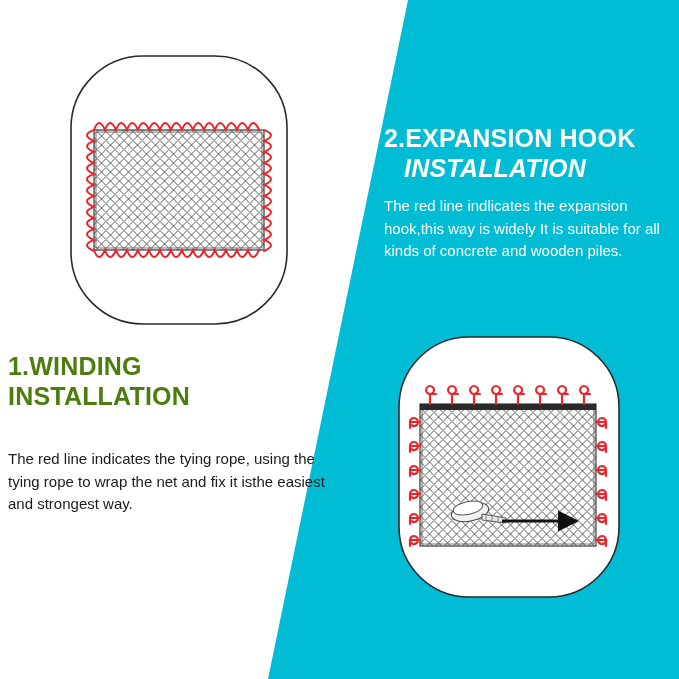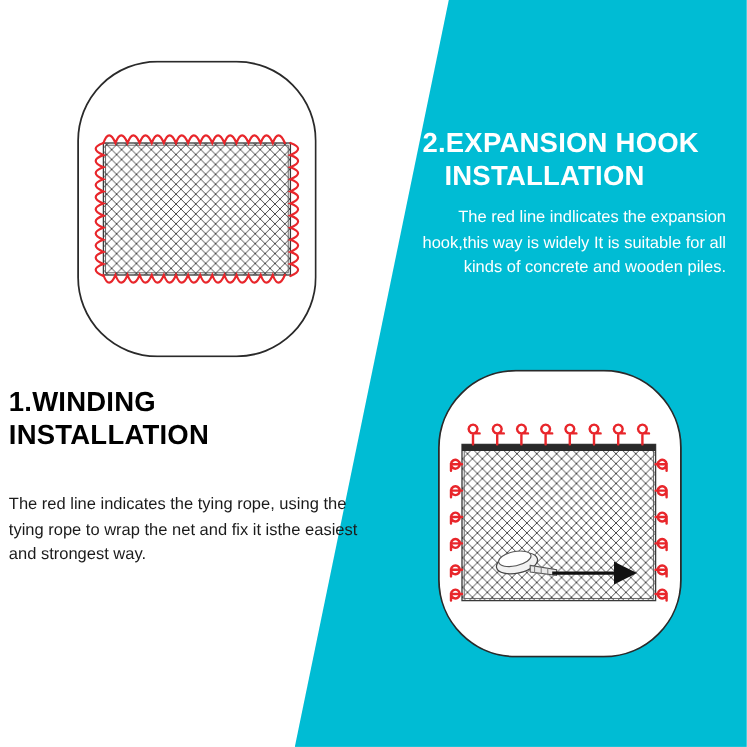--- a/index.html
+++ b/index.html
@@ -49,48 +49,48 @@
 
   
   #panel-winding {
     left: 8px;
     top: 352px;
     width: 318px;
     color: #1b1b1b;
   }
   #panel-winding .panel-title {
     font-size: 25px;
-    color: #000000;
+    color: #4d7c0f;
   }
   #panel-winding .panel-body {
     font-size: 15px;
     color: #1b1b1b;
     margin-top: 37px;
   }
 
   
   #panel-hook {
     left: 384px;
-    top: 116px;
+    top: 124px;
     width: 276px;
     color: #ffffff;
   }
   #panel-hook .panel-title {
     font-size: 25px;
     color: #ffffff;
     text-align: left;
   }
   #panel-hook .panel-title .line2 {
     display: block;
     padding-left: 20px;
+    font-style: italic;
   }
   #panel-hook .panel-body {
     font-size: 15px;
     color: #ffffff;
-    text-align: right;
   }
 
   
   .illus {
     position: absolute;
     z-index: 2;
   }
   .illus svg {
     display: block;
   }

